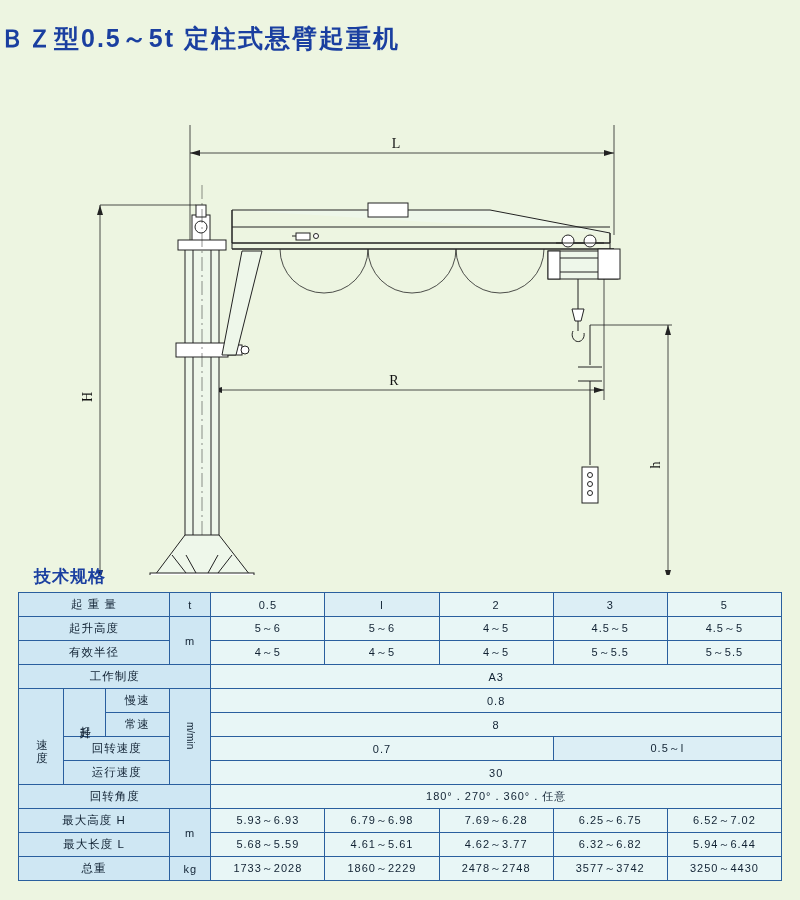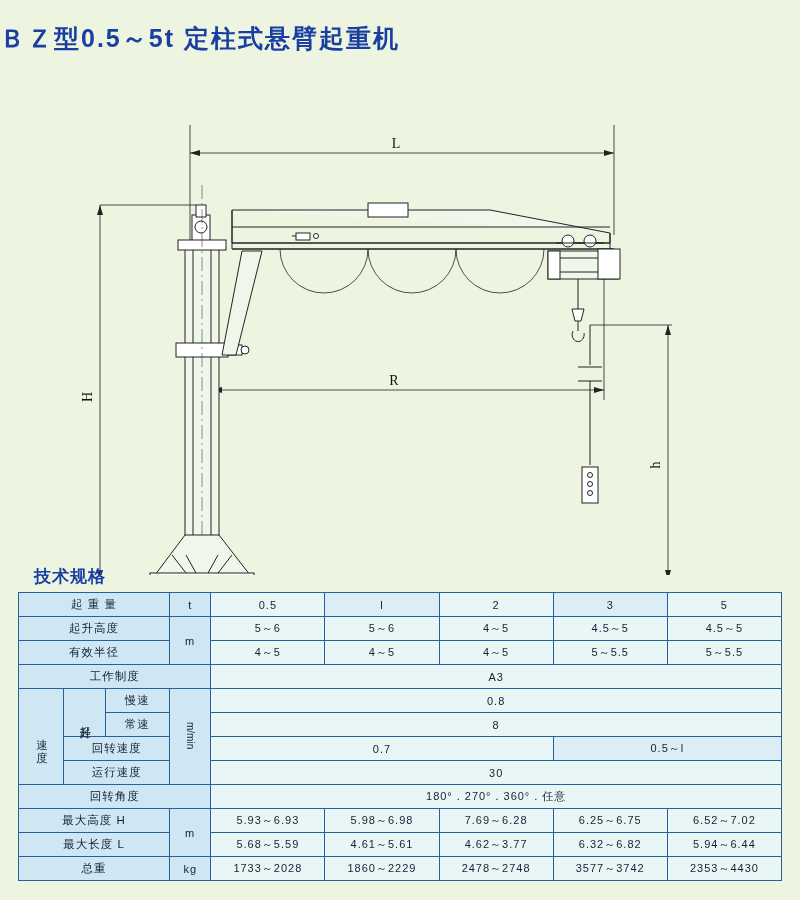--- a/index.html
+++ b/index.html
@@ -309,21 +309,21 @@
 
       <tr>
         <td class="lbl" colspan="4">回转角度</td>
         <td class="wide" colspan="5">180°．270°．360°．任意</td>
       </tr>
 
       <tr>
         <td class="lbl" colspan="3">最大高度 H</td>
         <td class="unit" rowspan="2">m</td>
         <td class="val">5.93～6.93</td>
-        <td class="val">5.98～6.98</td>
+        <td class="val">6.79～6.98</td>
         <td class="val">7.69～6.28</td>
         <td class="val">6.25～6.75</td>
         <td class="val">6.52～7.02</td>
       </tr>
 
       <tr>
         <td class="lbl" colspan="3">最大长度 L</td>
         <td class="val">5.68～5.59</td>
         <td class="val">4.61～5.61</td>
         <td class="val">4.62～3.77</td>
@@ -331,18 +331,18 @@
         <td class="val">5.94～6.44</td>
       </tr>
 
       <tr>
         <td class="lbl" colspan="3">总重</td>
         <td class="unit">kg</td>
         <td class="val">1733～2028</td>
         <td class="val">1860～2229</td>
         <td class="val">2478～2748</td>
         <td class="val">3577～3742</td>
-        <td class="val">2353～4430</td>
+        <td class="val">3250～4430</td>
       </tr>
     </tbody>
   </table>
 
 </div>
 
 </body></html>

